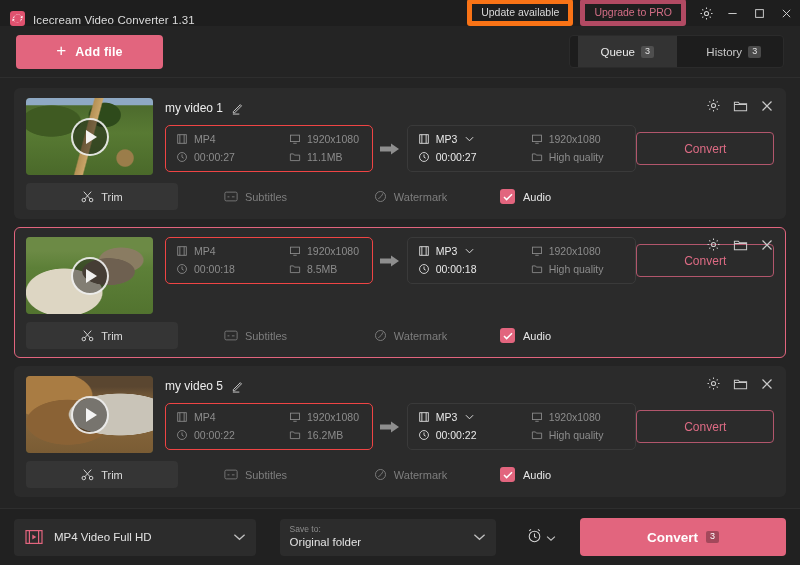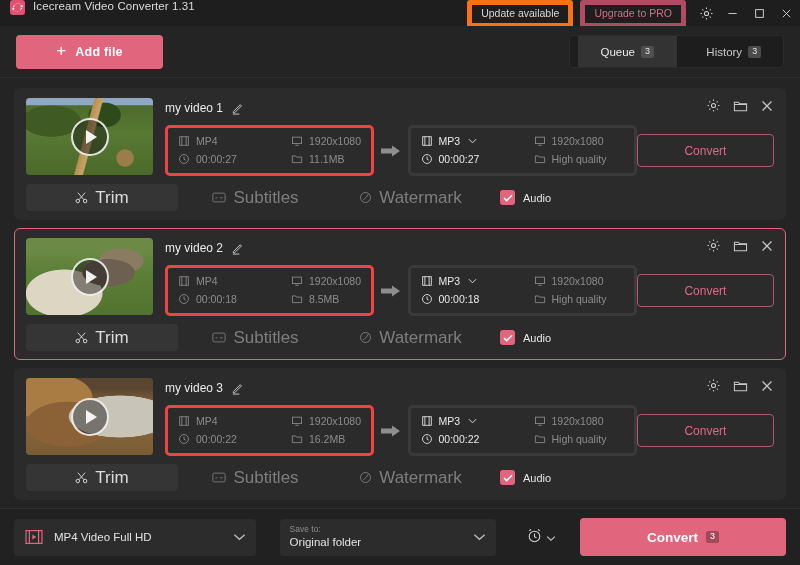--- a/index.html
+++ b/index.html
@@ -7,21 +7,21 @@
     width: 800px; height: 565px;
     background: #1c1c1c;
     font-family: "Liberation Sans", sans-serif;
     overflow: hidden;
     color: #e6e6e6;
   }
   .app { width: 800px; height: 565px; position: relative; background: #242424; display: flex; flex-direction: column; }
 
   
   .titlebar {
-    height: 26px; background: #1e1e1e; display: flex; align-items: flex-start;
+    height: 26px; background: #1e1e1e; display: flex; align-items: flex-end;
     padding: 0 0 0 10px; flex: none;
   }
   .app-logo {
     width: 15px; height: 15px; border-radius: 3px; background: #e0526f;
     display: flex; align-items: center; justify-content: center; flex: none;
     margin-right: 8px;
   }
   .app-logo svg { display:block; }
   .app-title { font-size: 11.5px; color: #dcdcdc; letter-spacing: .1px; }
   .tb-spacer { flex: 1; }
@@ -108,21 +108,21 @@
       radial-gradient(ellipse at 20% 25%, #a97c43 0 28%, transparent 29%),
       linear-gradient(180deg, #5a4630 0 14%, #8b6a3f 40%, #7a5c34 100%); }
 
   .card-right { flex: 1; min-width: 0; }
   .name-row { display: flex; align-items: center; gap: 8px; height: 20px; margin-bottom: 7px; }
   .name { font-size: 12px; color: #ececec; }
   .edit-icon { color: #cfcfcf; display:flex; }
 
   .convrow { display: flex; align-items: center; gap: 0; }
   .infobox {
-    border: 3px solid #ef4444; border-radius: 5px; padding: 7px 10px 8px;
+    border: 1px solid #ef4444; border-radius: 5px; padding: 7px 10px 8px;
     display: grid; grid-template-columns: 105px 1fr; gap: 6px 8px; width: 210px;
     background: transparent;
   }
   .infobox.target { width: 232px; border-color: #3a3a3a; }
   .meta { display: flex; align-items: center; gap: 6px; font-size: 10.5px; color: #8c8c8c; white-space: nowrap; }
   .meta.bright { color: #e9e9e9; }
   .meta svg { flex: none; }
   .arrow { width: 34px; display: flex; align-items: center; justify-content: center; color: #8e8e8e; }
   .chev { margin-left: 2px; display:flex; }
   .convert-btn {
@@ -132,21 +132,21 @@
   }
 
   .card-tools {
     position: absolute; right: 11px; top: 9px; display: flex; gap: 12px; align-items: center;
   }
   .card-tools .ct { color: #c9c9c9; display: flex; align-items: center; justify-content: center; }
 
   .card-bottom { display: flex; align-items: center; margin-top: 8px; gap: 0; }
   .tab-btn {
     height: 27px; display: flex; align-items: center; justify-content: center; gap: 7px;
-    font-size: 17px; color: #7e7e7e; border-radius: 4px; width: 152px;
+    font-size: 11px; color: #7e7e7e; border-radius: 4px; width: 152px;
   }
   .tab-btn.active { background: #353535; color: #dcdcdc; }
   .tab-btn.wide { width: 155px; }
   .audio-chk { display: flex; align-items: center; gap: 8px; font-size: 11px; color: #e6e6e6; margin-left: 12px; }
   .chkbox { width: 15px; height: 15px; border-radius: 3px; background: #e2657e;
             display: flex; align-items: center; justify-content: center; }
 
   
   .footer {
     height: 57px; flex: none; background: #212121; border-top: 1px solid #2e2e2e;
@@ -401,29 +401,20 @@
         </span>
       </div>
       <div class="card-top">
         <div class="thumb">
           <div class="art art2"></div>
           <div class="play">
               <i></i>
             </div>
         </div>
         <div class="card-right">
-          <div class="name-row">
-            <span class="name">my video 2</span>
-            <span class="edit-icon">
-              <svg width="13" height="13" viewBox="0 0 14 14" fill="none" stroke="#cfcfcf" stroke-width="1">
-                  <path d="M2.5 10.4L10 2.9l1.3 1.3-7.5 7.5H2.5z"></path>
-                  <path d="M2 13h7"></path>
-                </svg>
-            </span>
-          </div>
           <div class="convrow">
             <div class="infobox">
               <div class="meta">
                 <svg width="12" height="12" viewBox="0 0 14 14" fill="none" stroke="#8c8c8c" stroke-width="1">
                     <rect x="2" y="2" width="10" height="10"></rect>
                     <path d="M4.5 2v10M9.5 2v10"></path>
                   </svg>
                 <span>MP4</span>
               </div>
               <div class="meta">
@@ -546,21 +537,21 @@
       </div>
       <div class="card-top">
         <div class="thumb">
           <div class="art art3"></div>
           <div class="play">
               <i></i>
             </div>
         </div>
         <div class="card-right">
           <div class="name-row">
-            <span class="name">my video 3</span>
+            <span class="name">my video 5</span>
             <span class="edit-icon">
               <svg width="13" height="13" viewBox="0 0 14 14" fill="none" stroke="#cfcfcf" stroke-width="1">
                   <path d="M2.5 10.4L10 2.9l1.3 1.3-7.5 7.5H2.5z"></path>
                   <path d="M2 13h7"></path>
                 </svg>
             </span>
           </div>
           <div class="convrow">
             <div class="infobox">
               <div class="meta">

